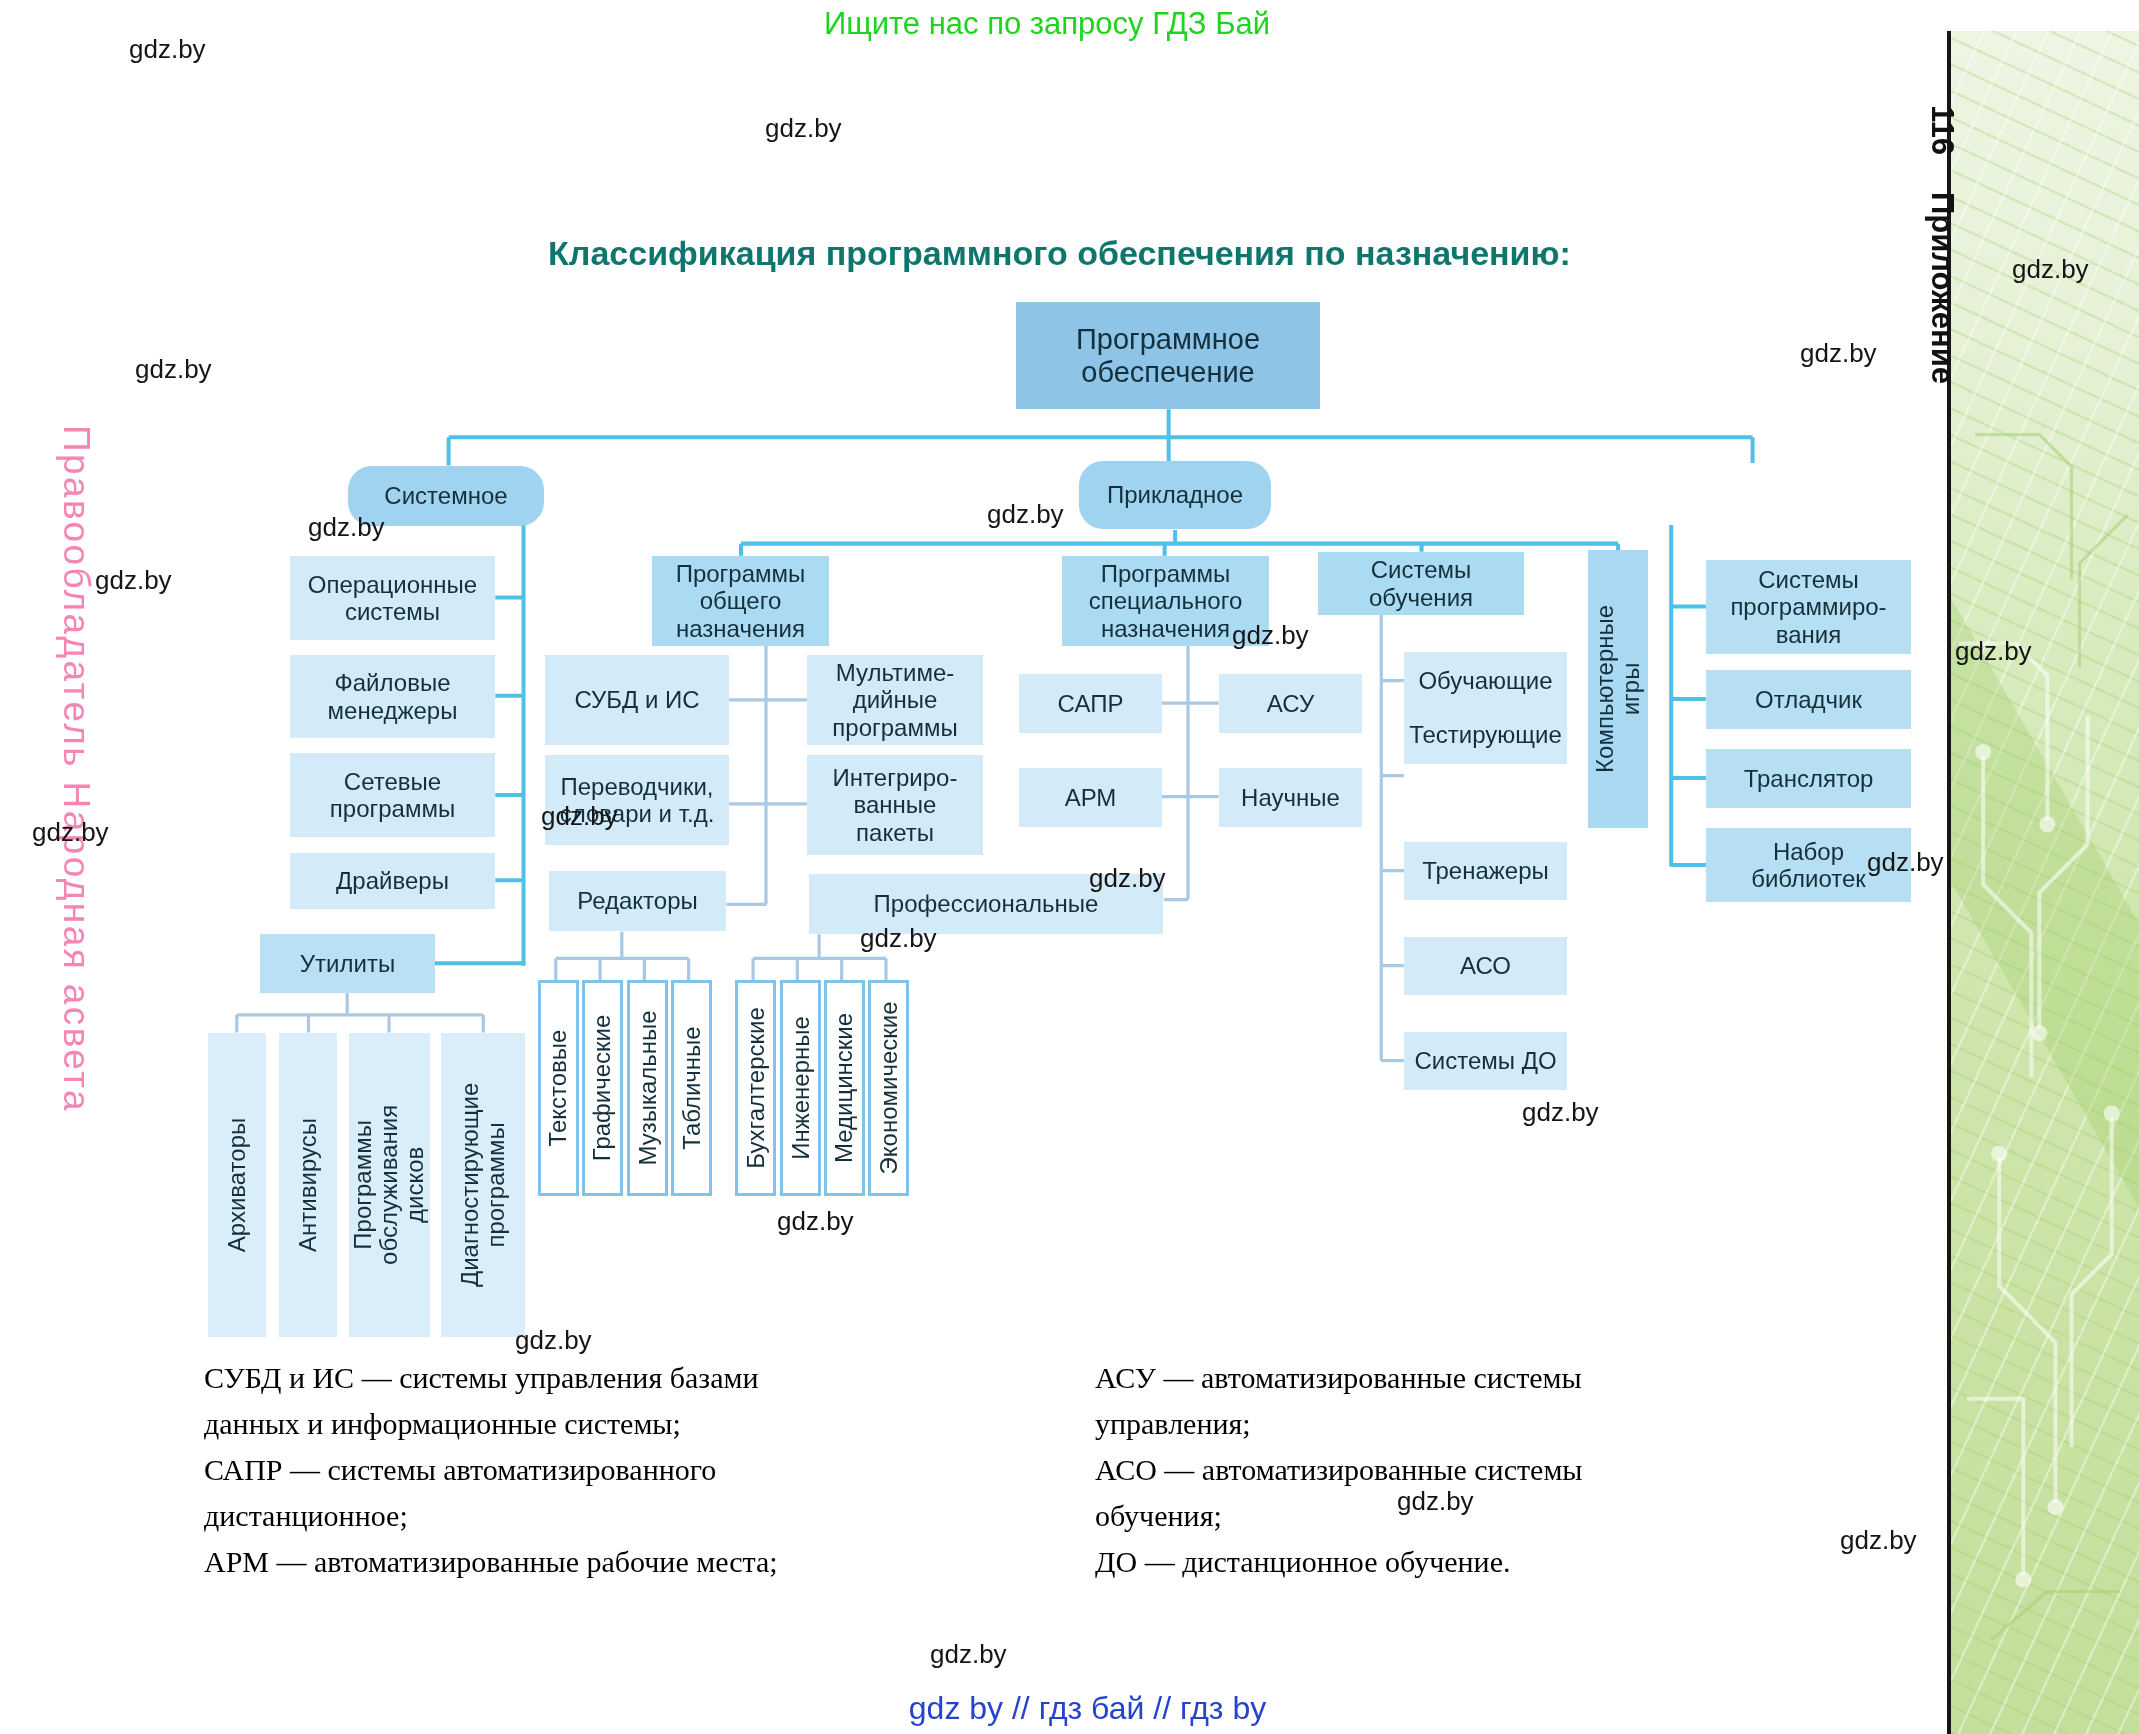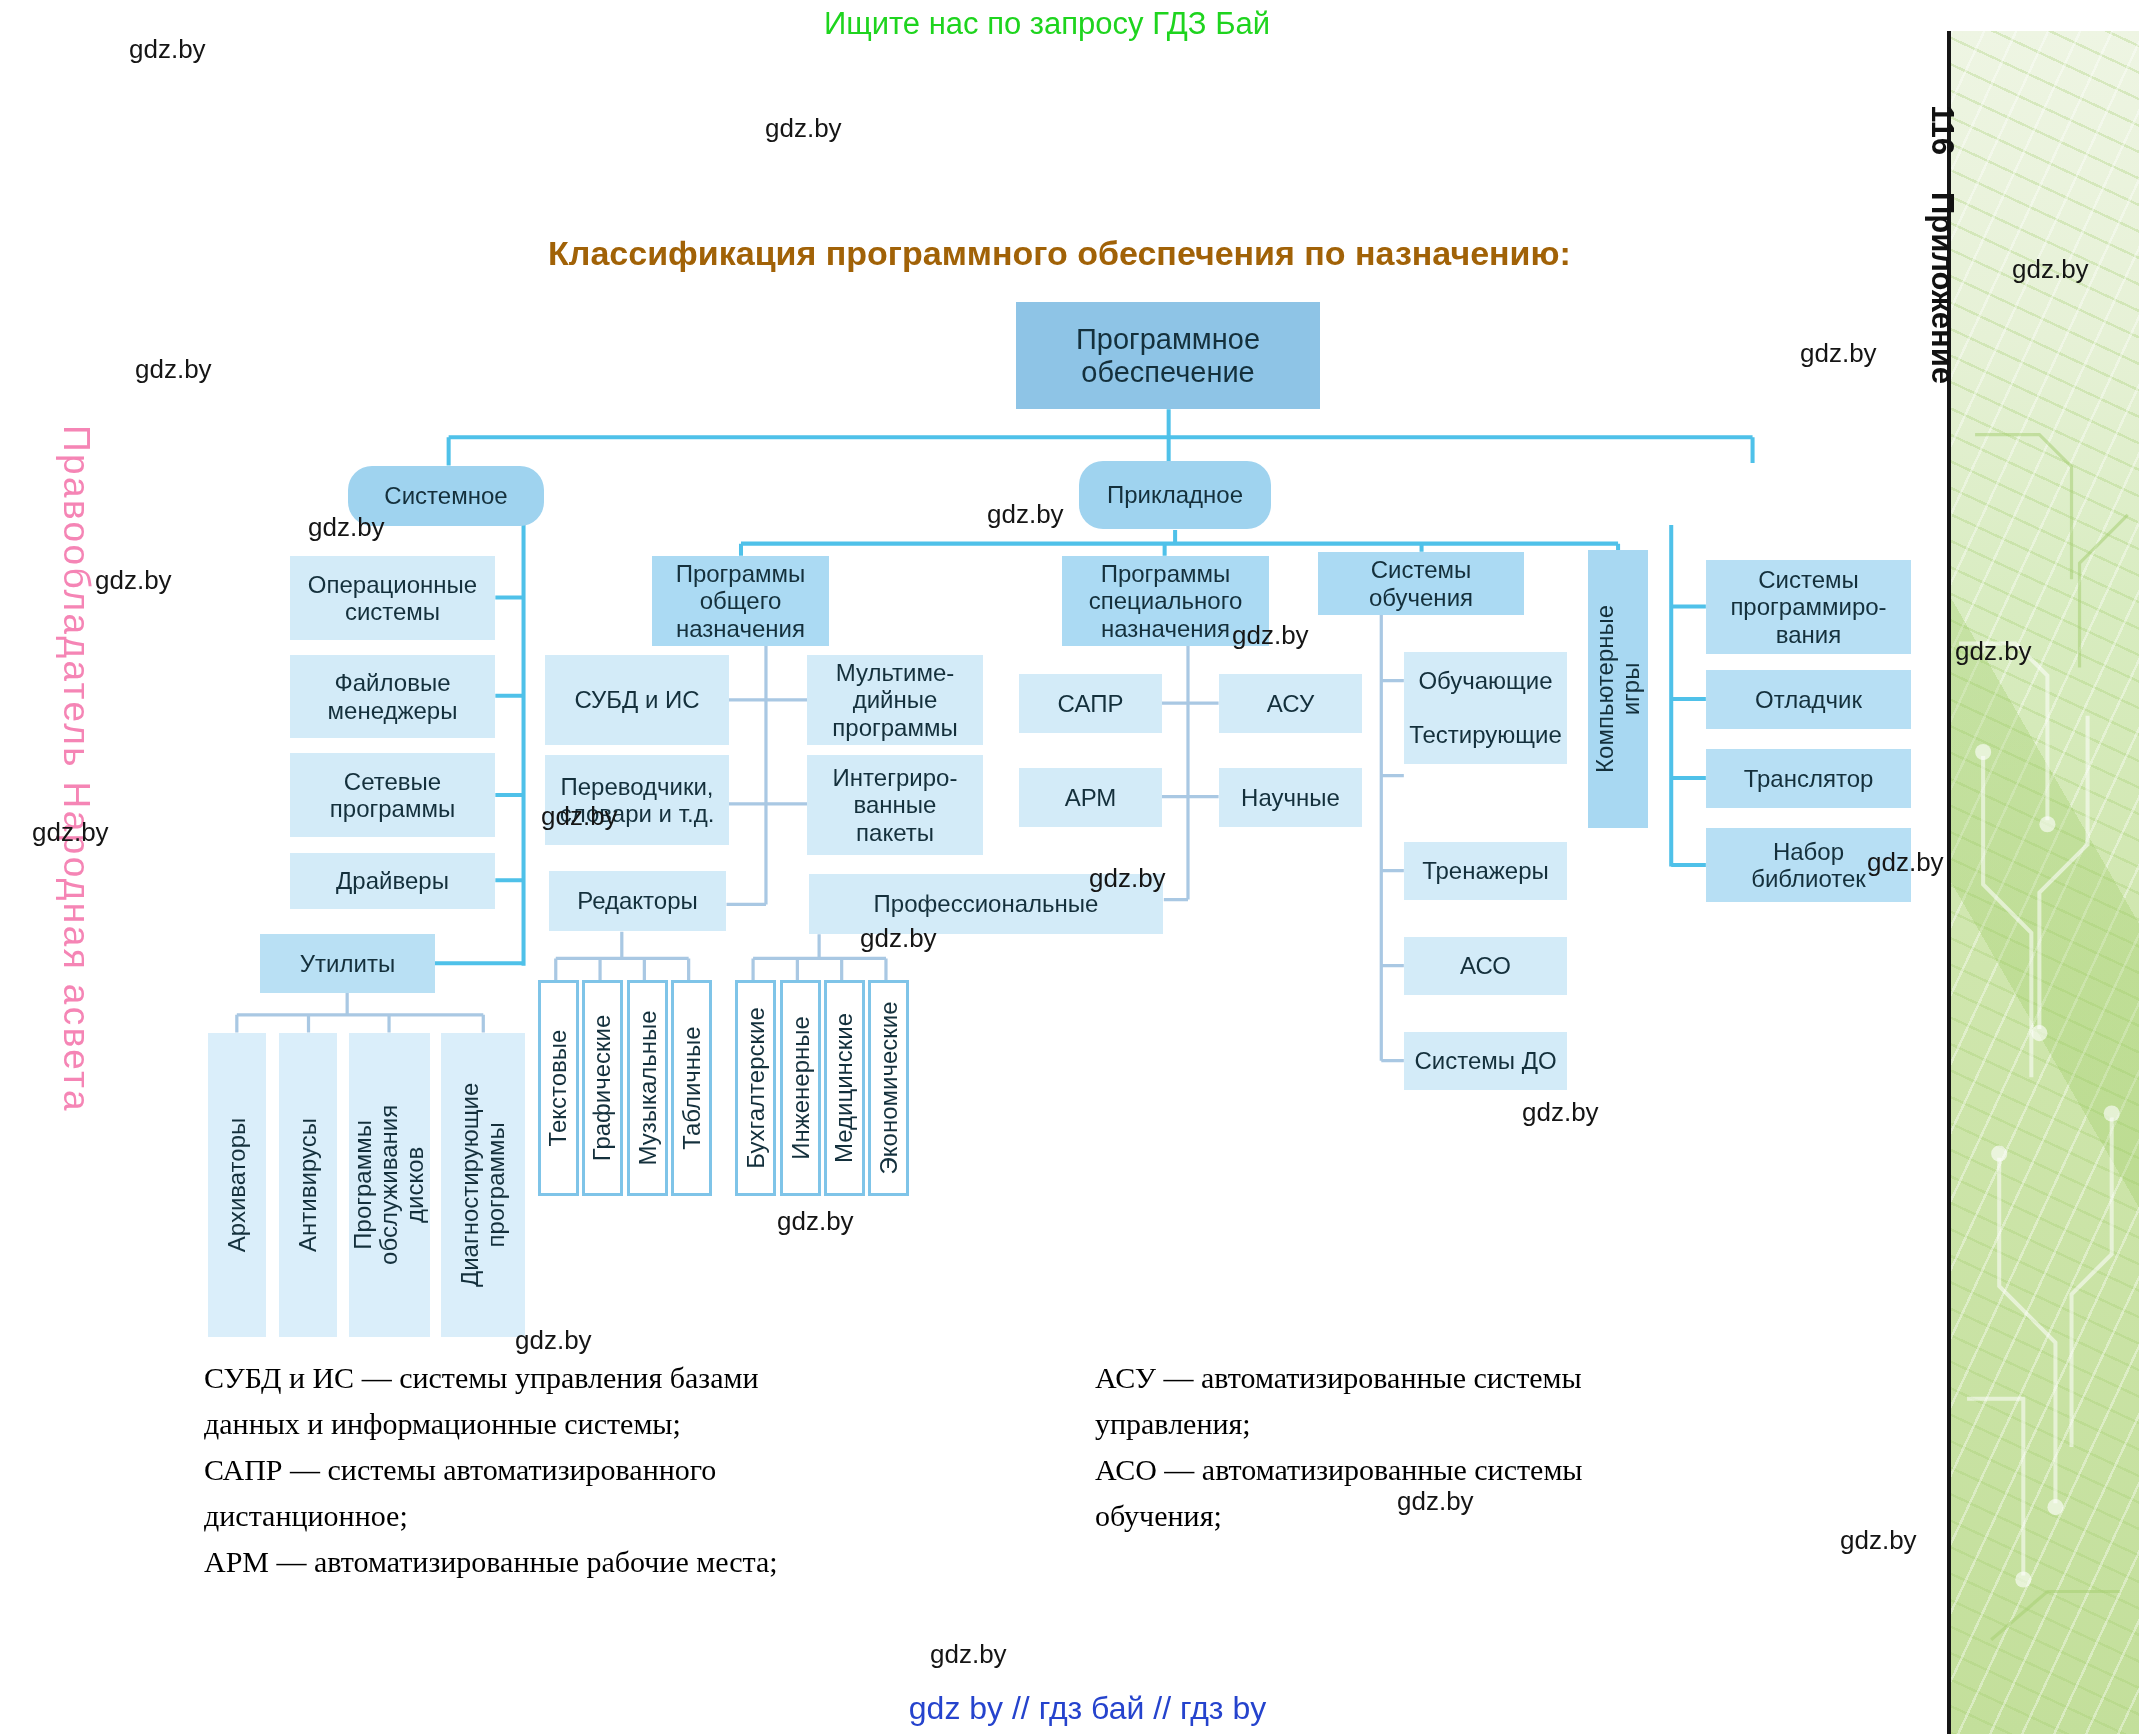--- a/index.html
+++ b/index.html
@@ -1,21 +1,21 @@
 <!DOCTYPE html>
 <html style="--promo_green: #1ed41e; --footer_blue: #2543cd; --pink: #f585b5; --line_cyan: #4fc1e9; --line_pale: #a9c8e3; --box_root: #8ec4e6; --box_cat: #9fd3ef; --box_cat2: #abdaf3; --box_mid: #b9e0f4; --box_light: #d3ebf8; --box_leaf: #daeefa; --box_col: #b7dff4; --box_ki: #a8d8f2; --leaf_border: #7fc4e8;font-size:13px"><head>
 <meta charset="utf-8">
 <style>
   html,body{margin:0;padding:0;background:#fff;}
   #page{position:relative;width:2140px;height:1734px;background:#fff;overflow:hidden;
         font-family:"Liberation Sans",sans-serif;}
   .promo{position:absolute;left:564px;top:6.4px;width:966px;text-align:center;
          font-size:31px;color:var(--promo_green);}
   .title{position:absolute;left:266px;top:234px;width:1587px;text-align:center;
-         font-weight:bold;font-size:34px;color:#a16207;}
+         font-weight:bold;font-size:34px;color:#0f766e;}
   .node{position:absolute;display:flex;align-items:center;justify-content:center;
         text-align:center;font-size:24px;line-height:1.13;color:#14303c;white-space:pre-line;}
   .f-root{background:var(--box_root);font-size:29px;}
   .f-cat{background:var(--box_cat);border-radius:24px;}
   .f-cat2{background:var(--box_cat2);}
   .f-mid{background:var(--box_mid);}
   .f-light{background:var(--box_light);}
   .f-leaf{background:var(--box_leaf);}
   .f-col{background:var(--box_col);}
   .f-ki{background:var(--box_ki);}
@@ -141,20 +141,21 @@
     <div>данных и информационные системы;</div>
     <div>САПР — системы автоматизированного</div>
     <div>дистанционное;</div>
     <div>АРМ — автоматизированные рабочие места;</div>
   </div>
   <div class="defs" style="left:1095px;top:1355px">
     <div>АСУ — автоматизированные системы</div>
     <div>управления;</div>
     <div>АСО — автоматизированные системы</div>
     <div>обучения;</div>
+    <div>ДО — дистанционное обучение.</div>
   </div>
 
   <div class="sidebar-line"></div>
   <div class="sidebar">
     <svg width="188" height="1703" viewBox="0 0 234 2115">
       <g fill="none" stroke="#ffffff" stroke-width="5" opacity="0.55">
         <polyline points="10,760 80,760 120,800 120,980"></polyline>
         <polyline points="40,900 40,1060 100,1120 100,1300"></polyline>
         <polyline points="170,850 170,1010 110,1070 110,1240"></polyline>
         <polyline points="60,1400 60,1560 130,1630 130,1830"></polyline>

